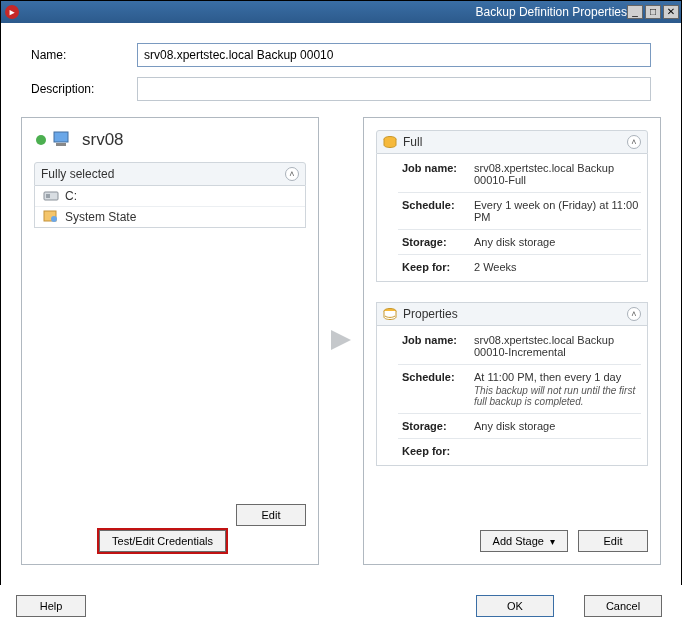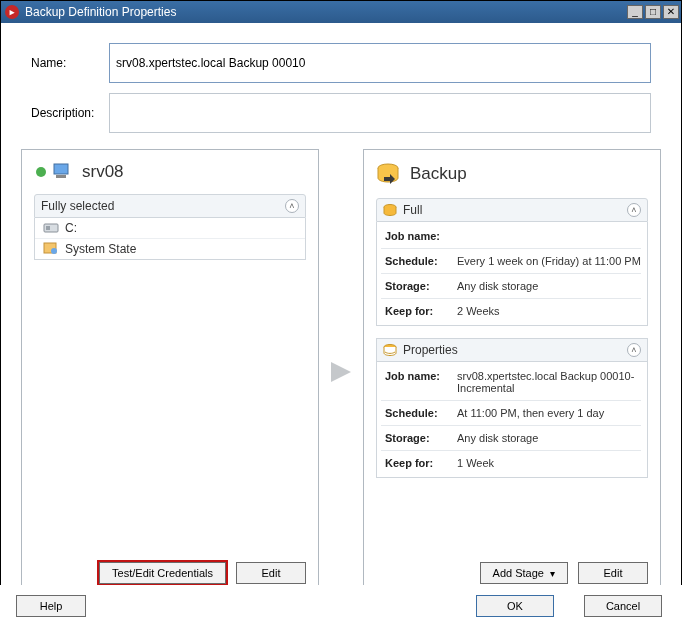--- a/index.html
+++ b/index.html
@@ -22,38 +22,38 @@
     padding: 0 2px 0 4px;
   }
   .titlebar-icon {
     width: 14px; height: 14px;
     background: #c62828;
     border-radius: 50%;
     margin-right: 6px;
     display:flex;align-items:center;justify-content:center;
     font-size:9px;color:#fff;font-weight:bold;
   }
-  .titlebar-title { flex: 1; font-size: 12px; }
+  .titlebar-title { flex: 1; font-size: 12px; text-align: right; }
   .winbtns { display:flex; gap:2px; }
   .winbtn {
     width:16px;height:14px;
     background:#d0d0d0;
     border:1px solid #666;
     display:flex;align-items:center;justify-content:center;
     font-size:10px;line-height:1;color:#000;
   }
   .toprow {
     padding: 20px 30px 4px 30px;
-    display:flex; align-items:center;
+    display:flex; align-items:center;gap:28px;
   }
   .toprow label { width:78px; color:#000; font-size:12px;}
   .txt {
     flex:1;
     border:1px solid #7a9ac0;
-    height:40px;
+    height:24px;
     padding:2px 6px;
     font-size:12px;
     background:#fff;
   }
   .txt.plain { border:1px solid #c0c8d0; }
   .panels {
     display:flex;
     padding: 12px 20px 0 20px;
     gap: 10px;
     align-items:stretch;
@@ -99,31 +99,31 @@
     display:flex;align-items:center;gap:6px;
     padding:3px 8px; font-size:12px;color:#333;
     border-bottom:1px solid #eceff2;
   }
   .tree-row:last-child { border-bottom:none; }
   .kv { font-size:11px; color:#333; padding:6px 0 6px 4px; border-bottom:1px solid #e4e8ec; display:flex; gap:8px;}
   .kv:last-child { border-bottom:none; }
   .kv .k { width:64px; font-weight:bold; color:#222;}
   .kv .v { flex:1; }
   .kv .sub { font-style:italic; font-size:10px; color:#555; margin-top:2px;}
-  .group-body { border:1px solid #d0d6dc; border-top:none; padding:2px 6px 2px 4px; margin-bottom:12px;}
+  .group-body { border:1px solid #d0d6dc; border-top:none; padding:2px 6px 2px 21px; margin-bottom:20px;}
   .btnrow { margin-top:auto; display:flex; gap:10px; justify-content:flex-end; padding-top:12px;}
   .btn {
     border:1px solid #6a6a6a;
     background:#f2f2f2;
     height:22px; min-width:70px;
     padding:0 12px; font-size:11px;
     display:inline-flex;align-items:center;justify-content:center;
     cursor:default;
   }
-  .btn.hl { outline:2px solid #c11212; outline-offset:0px; }
+  .btn.hl { outline:2px solid #c11212; outline-offset:0px;margin-top:26px; }
   .btn.dd::after { content:" \25BE"; margin-left:6px; font-size:10px;}
   .bottombar {
     position:absolute;
     left:0;right:0;bottom:0;
     padding:10px 20px 14px 16px;
     display:flex; align-items:center;
     background:#fff;
   }
   .bottombar .spacer{flex:1;}
   .btn.primary { border:1px solid #3a6ea5; }
@@ -196,44 +196,35 @@
     </div>
   </div>
 
   <div class="arrow-mid">
     <svg width="24" height="28">
         <polygon points="2,4 2,24 22,14" fill="#c5c8cb"></polygon>
       </svg>
   </div>
 
   <div class="panel">
-    <div class="panel-header">
-      <span class="dbicon">
-        <svg width="26" height="24">
-            <ellipse cx="12" cy="6" rx="10" ry="4" fill="#f8c44a" stroke="#c8972a"></ellipse>
-            <path d="M2 6v10c0 2.2 4.5 4 10 4s10-1.8 10-4V6" fill="#f8c44a" stroke="#c8972a"></path>
-            <polygon points="8,19 14,19 14,16 19,21 14,26 14,23 8,23" fill="#3a3a3a" transform="translate(0,-4)"></polygon>
-          </svg>
-      </span>
-      <span>Backup</span>
-    </div>
 
     <div class="section-head first">
       <span class="fullicon">
         <svg width="14" height="14">
             <ellipse cx="7" cy="4" rx="6" ry="2.5" fill="#f6b93b" stroke="#c8972a"></ellipse>
             <path d="M1 4v6c0 1.4 2.7 2.5 6 2.5s6-1.1 6-2.5V4" fill="#f6b93b" stroke="#c8972a"></path>
           </svg>
       </span>
       <span>Full</span>
       <span class="chev">˄</span>
     </div>
     <div class="group-body">
       <div class="kv">
           <span class="k">Job name:</span>
+          <span class="v">srv08.xpertstec.local Backup 00010-Full</span>
         </div>
       <div class="kv">
           <span class="k">Schedule:</span>
           <span class="v">Every 1 week on (Friday) at 11:00 PM</span>
         </div>
       <div class="kv">
           <span class="k">Storage:</span>
           <span class="v">Any disk storage</span>
         </div>
       <div class="kv">
@@ -255,29 +246,29 @@
     </div>
     <div class="group-body">
       <div class="kv">
           <span class="k">Job name:</span>
           <span class="v">srv08.xpertstec.local Backup 00010-Incremental</span>
         </div>
       <div class="kv">
           <span class="k">Schedule:</span>
         <span class="v">
           <span>At 11:00 PM, then every 1 day</span>
+          <div class="sub">This backup will not run until the first full backup is completed.</div>
         </span>
       </div>
       <div class="kv">
           <span class="k">Storage:</span>
           <span class="v">Any disk storage</span>
         </div>
       <div class="kv">
           <span class="k">Keep for:</span>
-          <span class="v">1 Week</span>
         </div>
     </div>
 
     <div class="btnrow">
       <span class="btn dd">Add Stage</span>
       <span class="btn">Edit</span>
     </div>
   </div>
 </div>
 

